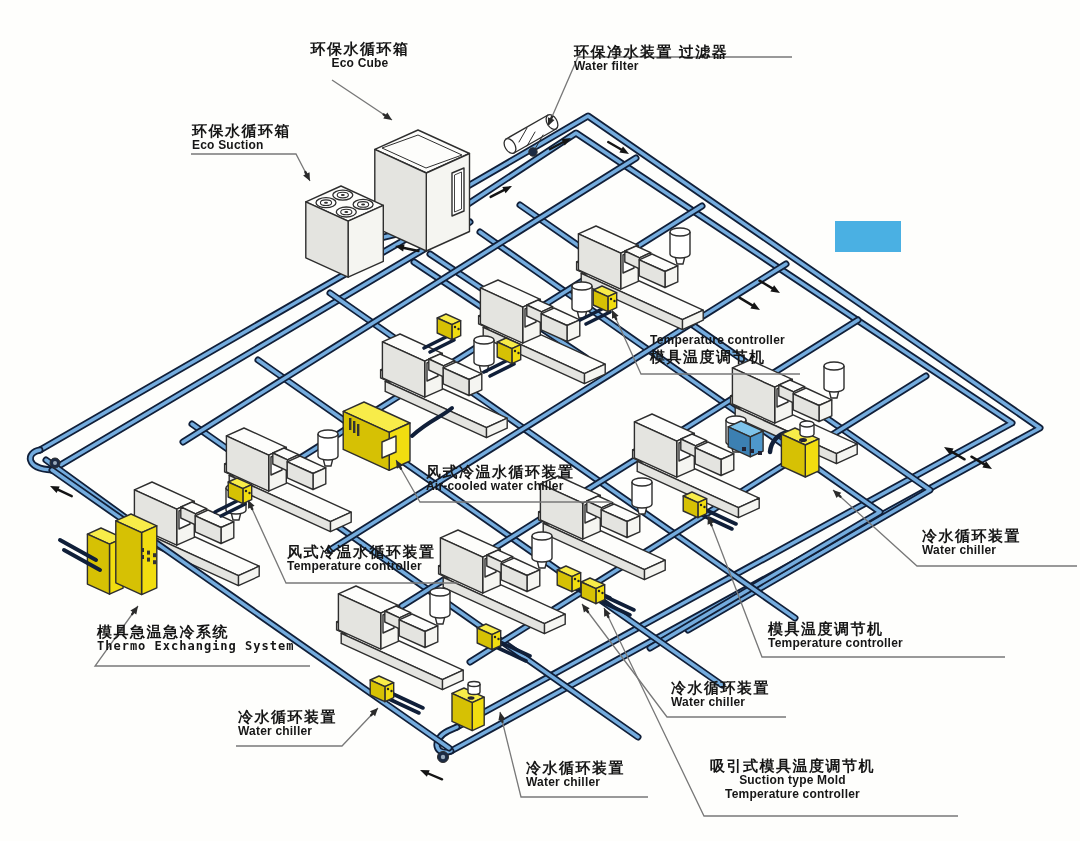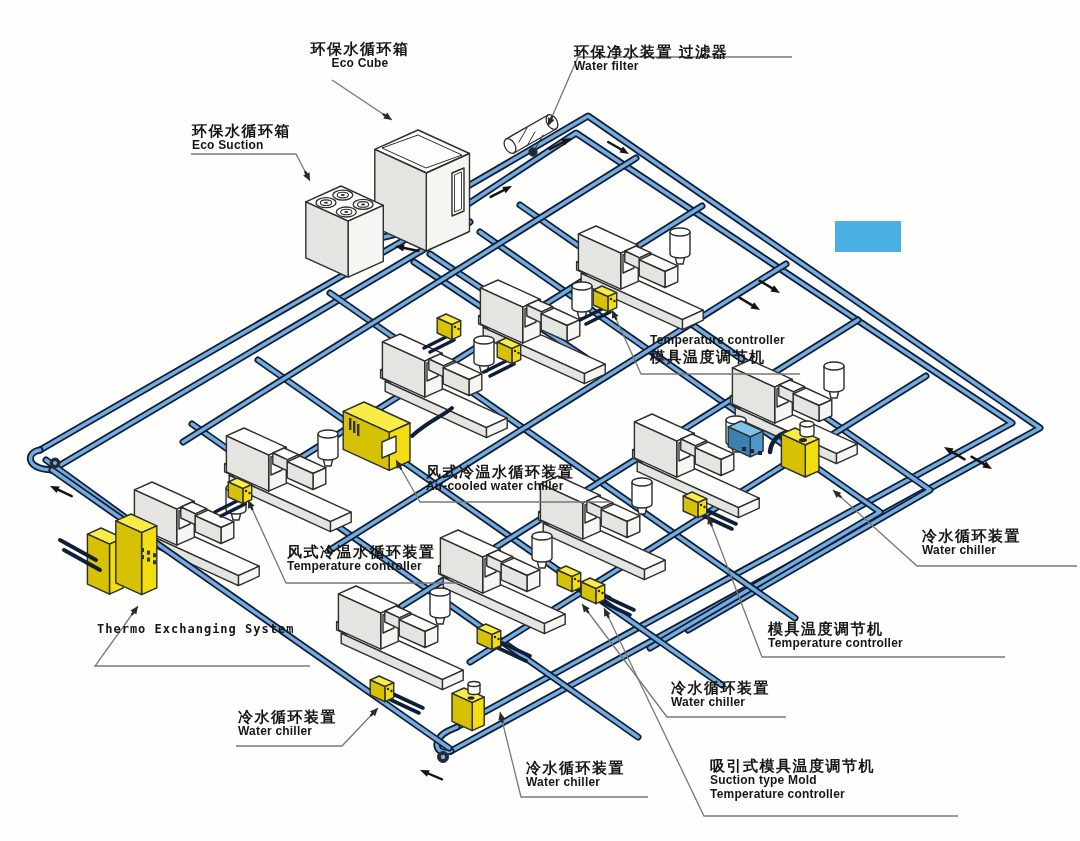--- a/index.html
+++ b/index.html
@@ -525,20 +525,21 @@
     <span class="zh">风式冷温水循环装置</span>
     <span class="en">Air-cooled water chiller</span>
   </div>
 
   <div class="lbl" style="left:287px;top:543px;">
     <span class="zh">风式冷温水循环装置</span>
     <span class="en">Temperature controller</span>
   </div>
 
   <div class="lbl" style="left:97px;top:623px;">
+    <span class="zh">模具急温急冷系统</span>
     <span class="en-mono">Thermo Exchanging System</span>
   </div>
 
   <div class="lbl" style="left:922px;top:527px;">
     <span class="zh">冷水循环装置</span>
     <span class="en">Water chiller</span>
   </div>
 
   <div class="lbl" style="left:768px;top:620px;">
     <span class="zh">模具温度调节机</span>
@@ -553,18 +554,18 @@
   <div class="lbl" style="left:238px;top:708px;">
     <span class="zh">冷水循环装置</span>
     <span class="en">Water chiller</span>
   </div>
 
   <div class="lbl" style="left:526px;top:759px;">
     <span class="zh">冷水循环装置</span>
     <span class="en">Water chiller</span>
   </div>
 
-  <div class="lbl" style="left:710px;top:757px;">
+  <div class="lbl" style="left:710px;top:757px;text-align:center;">
     <span class="zh">吸引式模具温度调节机</span>
     <span class="en">Suction type Mold</span>
     <span class="en">Temperature controller</span>
   </div>
 </div>
 
 </body></html>

